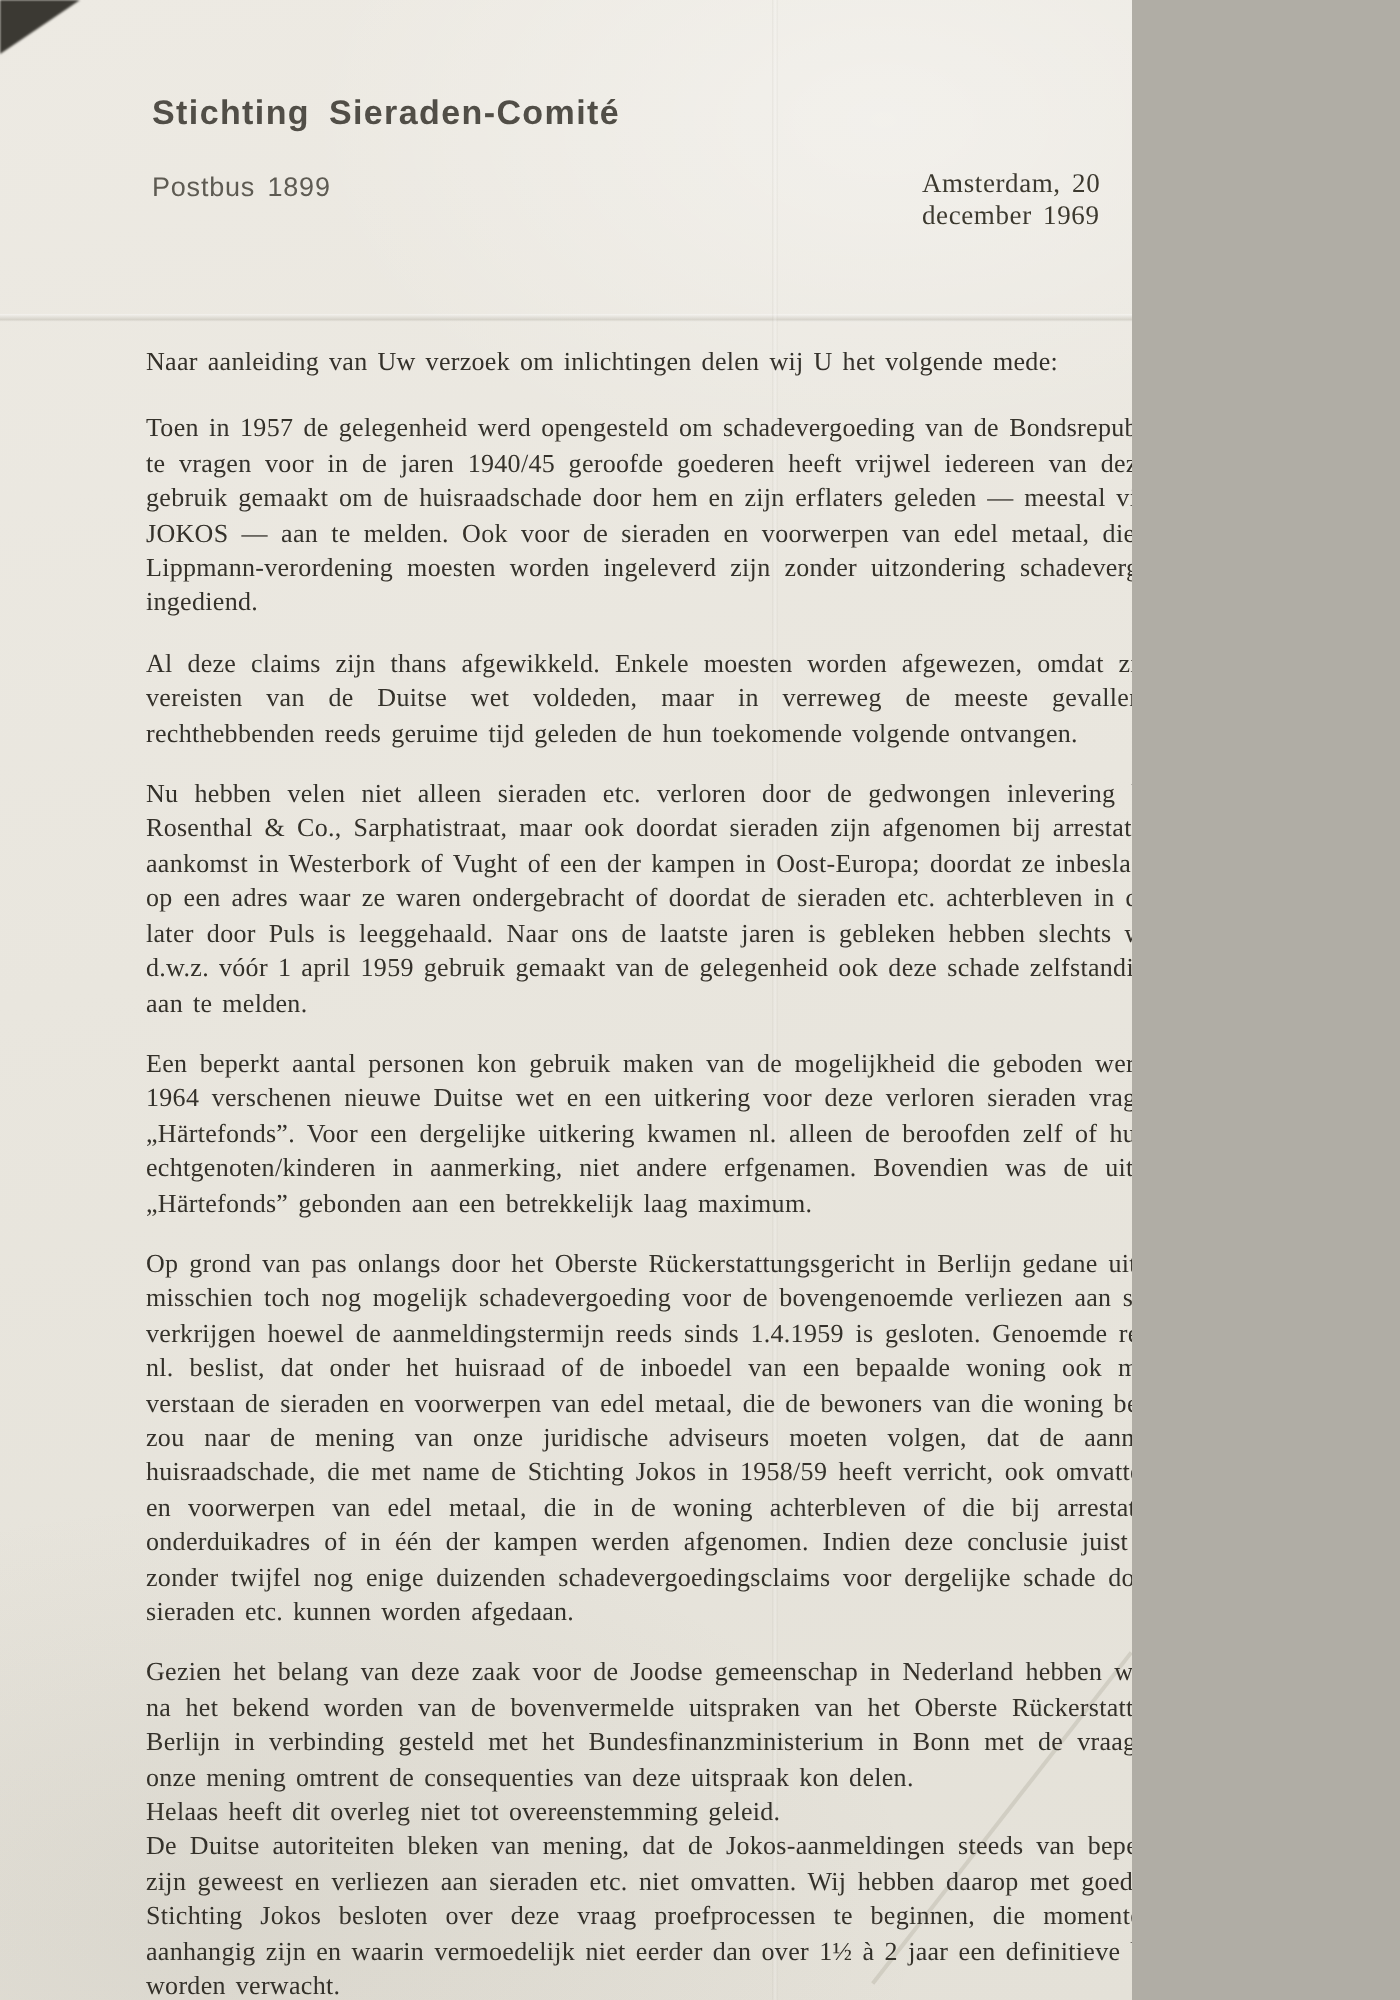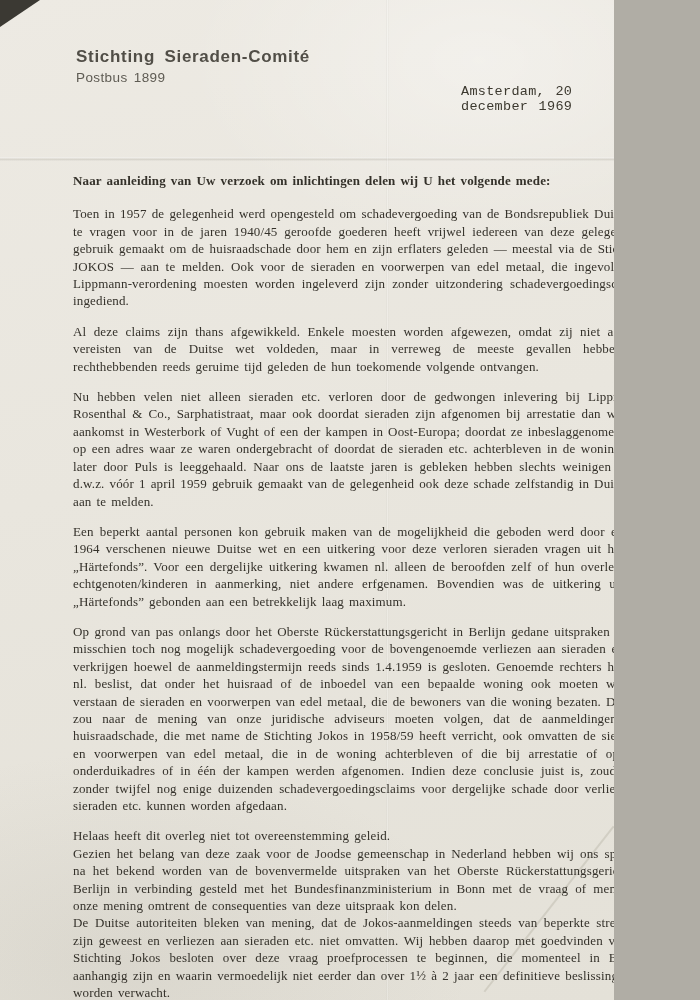--- a/index.html
+++ b/index.html
@@ -3,21 +3,21 @@
 <meta charset="utf-8">
 <style>
   html, body { margin: 0; padding: 0; }
   body {
     width: 700px; height: 1000px;
     font-family: "Liberation Serif", serif;
     background: #b0ada5;
   }
   .page {
     position: relative;
-    width: 614px; height: 1000px;
+    width: 566px; height: 1000px;
     overflow: hidden;
     background:
       radial-gradient(ellipse 420px 260px at 78% 6%, rgba(255,255,255,0.35), rgba(255,255,255,0) 70%),
       radial-gradient(ellipse 500px 300px at 20% 96%, rgba(120,115,100,0.10), rgba(120,115,100,0) 70%),
       linear-gradient(168deg, #edeae3 0%, #e9e6de 45%, #e4e1d8 100%);
   }
   
   .corner-fold {
     position: absolute; top: 0; left: 0;
     width: 0; height: 0;
@@ -45,37 +45,37 @@
     font-family: "Liberation Sans", sans-serif;
   }
   .org-name {
     font-size: 17px; font-weight: bold;
     color: #514e47;
     letter-spacing: 0.7px; word-spacing: 4px;
   }
   .addr {
     font-size: 13.5px; color: #5e5b53;
     letter-spacing: 0.4px; word-spacing: 2px;
-    margin-top: 3px;
+    margin-top: 19px;
   }
   .date-line {
     position: absolute; left: 461px; top: 84px;
-    font-family: Liberation Mono, monospace;
+    font-family: Liberation Serif, serif;
     font-size: 13.5px; color: #3c392f;
     word-spacing: 2px; letter-spacing: 0.3px;
   }
   .letter-body {
     position: absolute; left: 73px; top: 172px; width: 573px;
     font-size: 13px; line-height: 17.4px;
     color: #34312a;
     text-align: justify;
     word-spacing: 1.6px; letter-spacing: 0.15px;
   }
   .para { margin: 0 0 13px 0; }
-  .para.intro { margin-bottom: 16px; text-align: left; font-weight: bold; }
+  .para.intro { margin-bottom: 16px; text-align: left; }
   .para.joined { margin-bottom: 0; }
 </style>
 </head>
 <body>
 
 <div class="page">
 
   <div class="corner-fold"></div>
   <div class="crease-h"></div>
   <div class="crease-v"></div>
@@ -88,18 +88,18 @@
 
   <div class="date-line">Amsterdam, 20 december 1969</div>
 
   <main class="letter-body">
     <p class="para intro">Naar aanleiding van Uw verzoek om inlichtingen delen wij U het volgende mede:</p>
     <p class="para">Toen in 1957 de gelegenheid werd opengesteld om schadevergoeding van de Bondsrepubliek Duitsland te vragen voor in de jaren 1940/45 geroofde goederen heeft vrijwel iedereen van deze gelegenheid gebruik gemaakt om de huisraadschade door hem en zijn erflaters geleden — meestal via de Stichting JOKOS — aan te melden. Ook voor de sieraden en voorwerpen van edel metaal, die ingevolge de Lippmann-verordening moesten worden ingeleverd zijn zonder uitzondering schadevergoedingsclaims ingediend.</p>
     <p class="para">Al deze claims zijn thans afgewikkeld. Enkele moesten worden afgewezen, omdat zij niet aan de vereisten van de Duitse wet voldeden, maar in verreweg de meeste gevallen hebben de rechthebbenden reeds geruime tijd geleden de hun toekomende volgende ontvangen.</p>
     <p class="para">Nu hebben velen niet alleen sieraden etc. verloren door de gedwongen inlevering bij Lippmann, Rosenthal &amp; Co., Sarphatistraat, maar ook doordat sieraden zijn afgenomen bij arrestatie dan wel bij aankomst in Westerbork of Vught of een der kampen in Oost-Europa; doordat ze inbeslaggenomen zijn op een adres waar ze waren ondergebracht of doordat de sieraden etc. achterbleven in de woning, die later door Puls is leeggehaald. Naar ons de laatste jaren is gebleken hebben slechts weinigen tijdig d.w.z. vóór 1 april 1959 gebruik gemaakt van de gelegenheid ook deze schade zelfstandig in Duitsland aan te melden.</p>
     <p class="para">Een beperkt aantal personen kon gebruik maken van de mogelijkheid die geboden werd door een in 1964 verschenen nieuwe Duitse wet en een uitkering voor deze verloren sieraden vragen uit het zg. „Härtefonds”. Voor een dergelijke uitkering kwamen nl. alleen de beroofden zelf of hun overlevende echtgenoten/kinderen in aanmerking, niet andere erfgenamen. Bovendien was de uitkering uit dit „Härtefonds” gebonden aan een betrekkelijk laag maximum.</p>
     <p class="para">Op grond van pas onlangs door het Oberste Rückerstattungsgericht in Berlijn gedane uitspraken is het misschien toch nog mogelijk schadevergoeding voor de bovengenoemde verliezen aan sieraden etc. te verkrijgen hoewel de aanmeldingstermijn reeds sinds 1.4.1959 is gesloten. Genoemde rechters hebben nl. beslist, dat onder het huisraad of de inboedel van een bepaalde woning ook moeten worden verstaan de sieraden en voorwerpen van edel metaal, die de bewoners van die woning bezaten. Daaruit zou naar de mening van onze juridische adviseurs moeten volgen, dat de aanmeldingen van huisraadschade, die met name de Stichting Jokos in 1958/59 heeft verricht, ook omvatten de sieraden en voorwerpen van edel metaal, die in de woning achterbleven of die bij arrestatie of op een onderduikadres of in één der kampen werden afgenomen. Indien deze conclusie juist is, zouden er zonder twijfel nog enige duizenden schadevergoedingsclaims voor dergelijke schade door verlies van sieraden etc. kunnen worden afgedaan.</p>
+    <p class="para joined">Gezien het belang van deze zaak voor de Joodse gemeenschap in Nederland hebben wij ons spoedig na het bekend worden van de bovenvermelde uitspraken van het Oberste Rückerstattungsgericht te Berlijn in verbinding gesteld met het Bundesfinanzministerium in Bonn met de vraag of men daar onze mening omtrent de consequenties van deze uitspraak kon delen.</p>
     <p class="para joined">Helaas heeft dit overleg niet tot overeenstemming geleid.</p>
-    <p class="para joined">Gezien het belang van deze zaak voor de Joodse gemeenschap in Nederland hebben wij ons spoedig na het bekend worden van de bovenvermelde uitspraken van het Oberste Rückerstattungsgericht te Berlijn in verbinding gesteld met het Bundesfinanzministerium in Bonn met de vraag of men daar onze mening omtrent de consequenties van deze uitspraak kon delen.</p>
     <p class="para">De Duitse autoriteiten bleken van mening, dat de Jokos-aanmeldingen steeds van beperkte strekking zijn geweest en verliezen aan sieraden etc. niet omvatten. Wij hebben daarop met goedvinden van de Stichting Jokos besloten over deze vraag proefprocessen te beginnen, die momenteel in Berlijn aanhangig zijn en waarin vermoedelijk niet eerder dan over 1½ à 2 jaar een definitieve beslissing mag worden verwacht.</p>
   </main>
 
 </div>
 
 </body></html>

